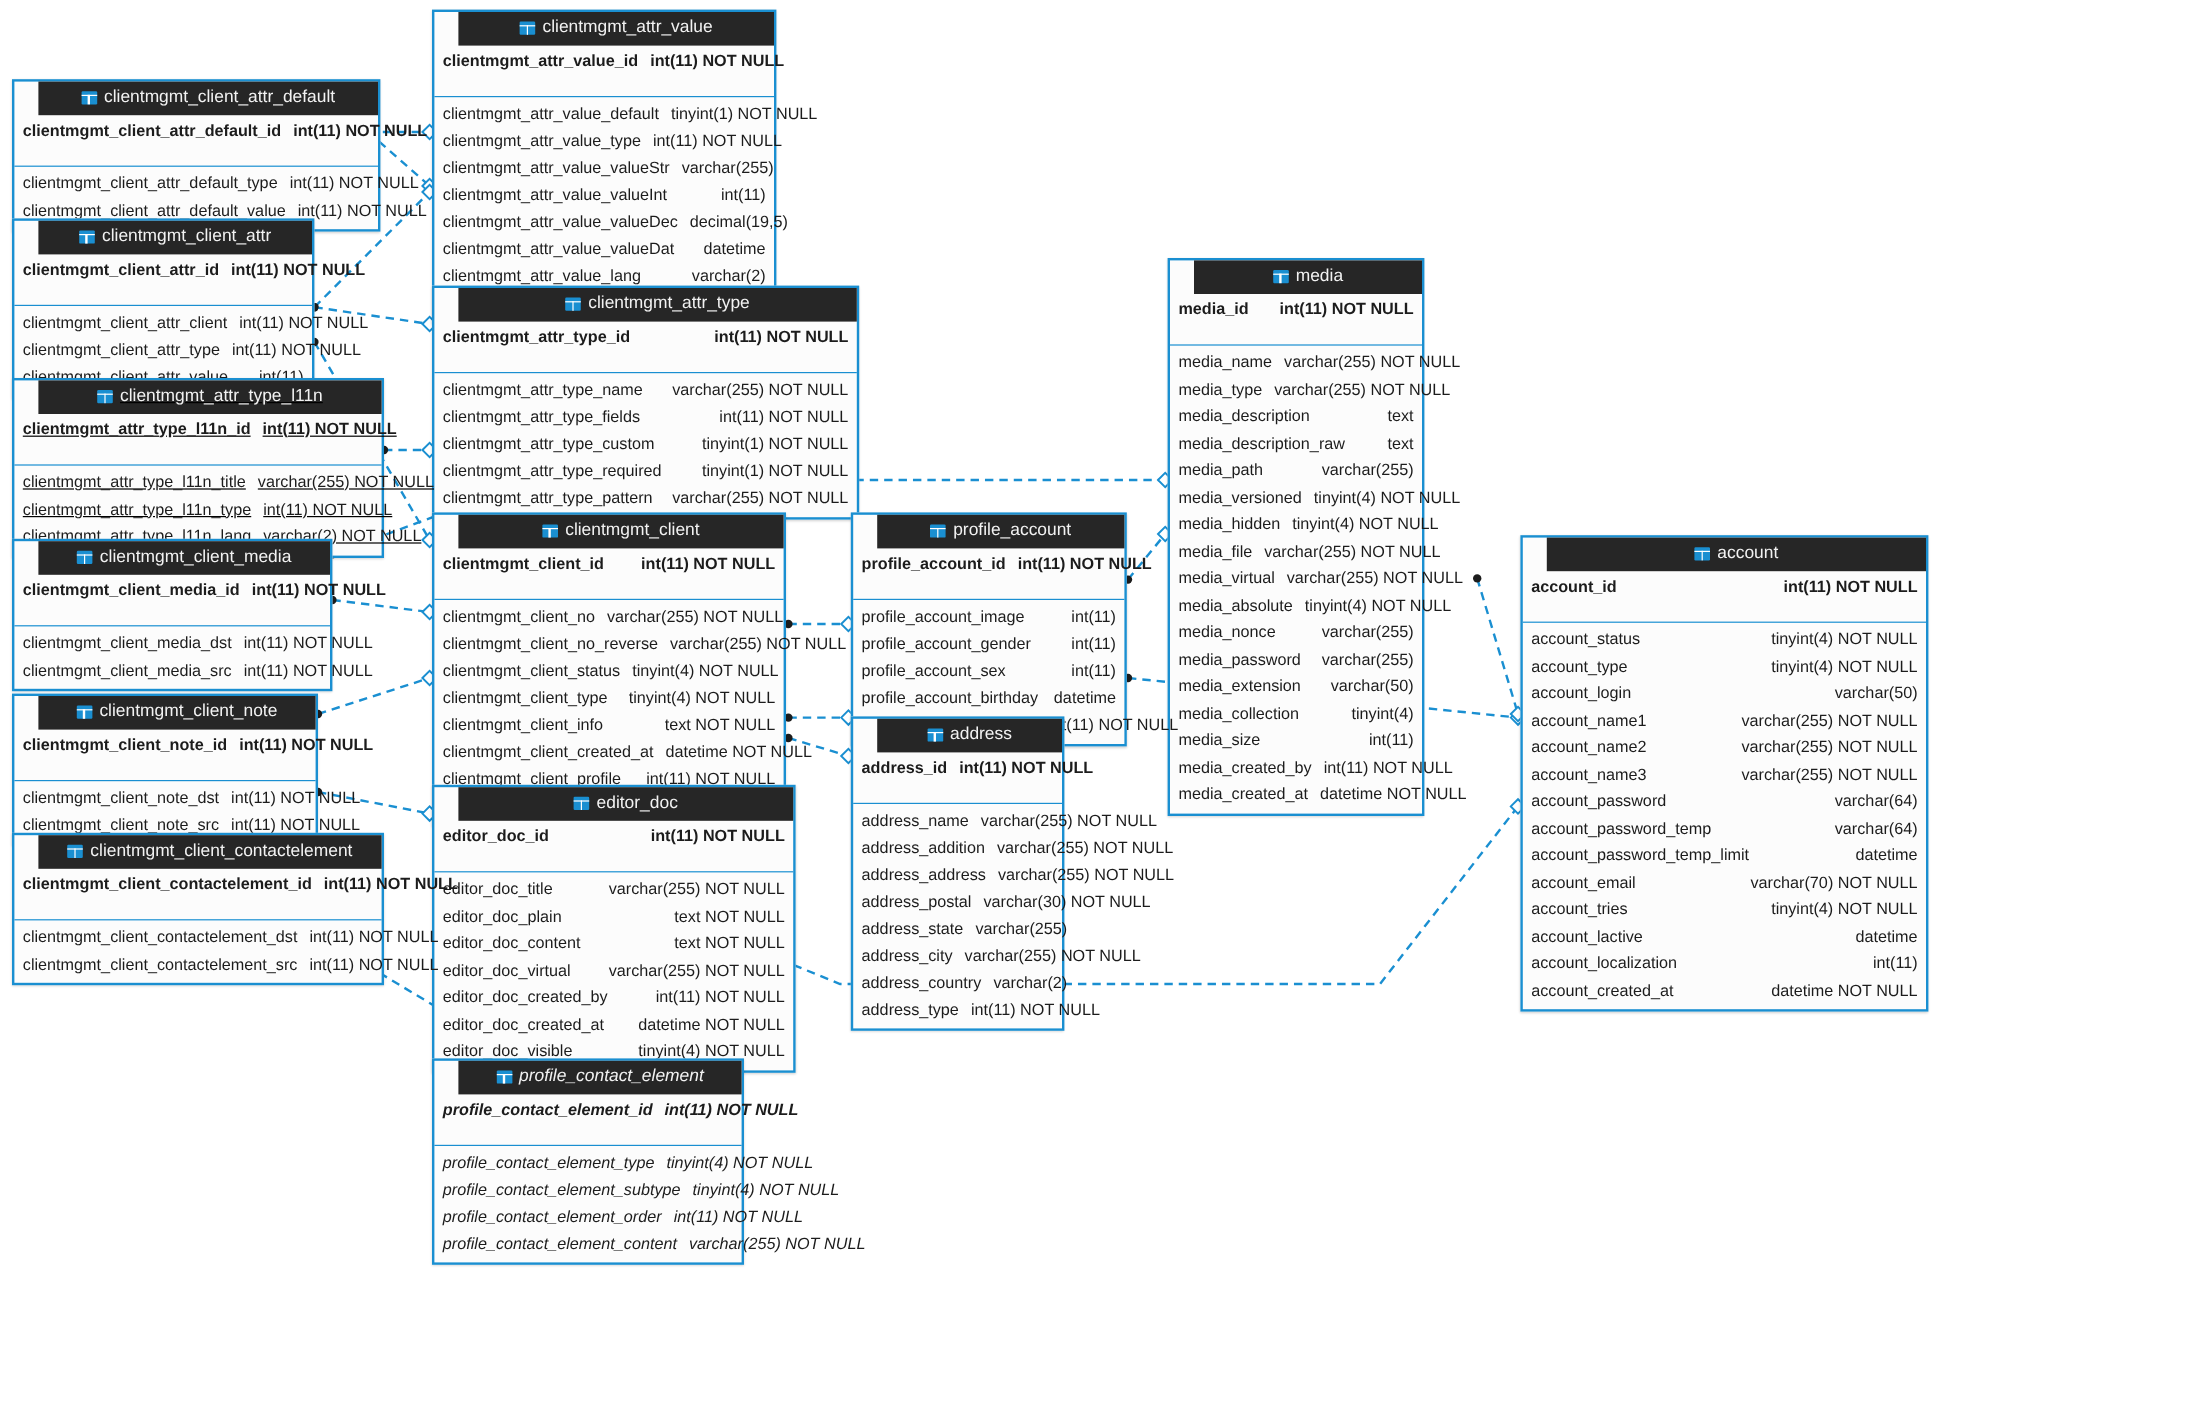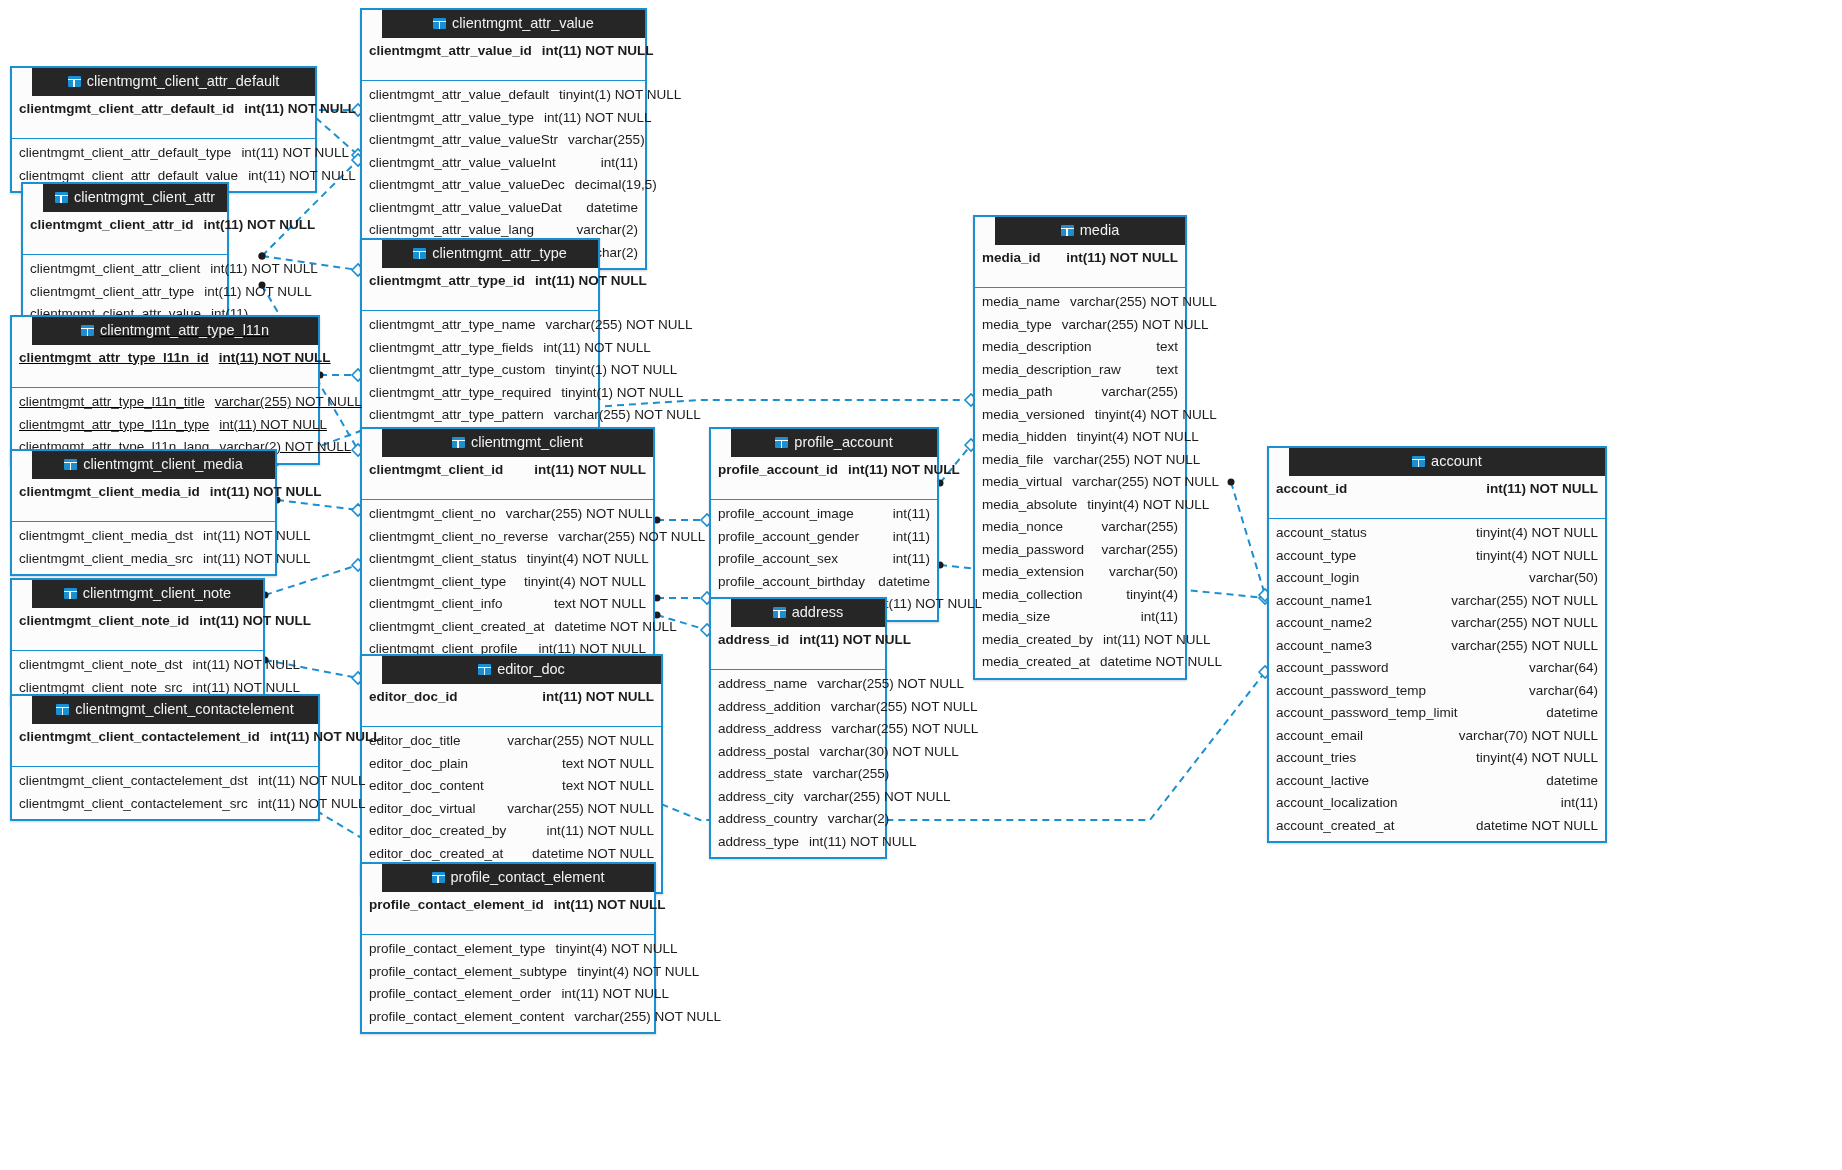--- a/index.html
+++ b/index.html
@@ -213,21 +213,21 @@
         <div class="row">
           <span class="fname">clientmgmt_attr_value_lang</span>
           <span class="ftype">varchar(2)</span>
         </div>
         <div class="row">
           <span class="fname">clientmgmt_attr_value_country</span>
           <span class="ftype">varchar(2)</span>
         </div>
       </div>
     </div>
-    <div class="entity" style="left: 21px; top: 182px; width: 208px;">
+    <div class="entity" style="left: 10px; top: 182px; width: 252px;">
       <div class="entity-header">
         <span class="tbl-icon"></span>
         <span>clientmgmt_client_attr</span>
       </div>
       <div class="row pk-row">
         <span class="fname">clientmgmt_client_attr_id</span>
         <span class="ftype">int(11) NOT NULL</span>
       </div>
       <div class="attr-list">
         <div class="row">
@@ -237,21 +237,21 @@
         <div class="row">
           <span class="fname">clientmgmt_client_attr_type</span>
           <span class="ftype">int(11) NOT NULL</span>
         </div>
         <div class="row">
           <span class="fname">clientmgmt_client_attr_value</span>
           <span class="ftype">int(11)</span>
         </div>
       </div>
     </div>
-    <div class="entity" style="left: 360px; top: 238px; width: 240px;">
+    <div class="entity" style="left: 360px; top: 238px; width: 356px;">
       <div class="entity-header">
         <span class="tbl-icon"></span>
         <span>clientmgmt_attr_type</span>
       </div>
       <div class="row pk-row">
         <span class="fname">clientmgmt_attr_type_id</span>
         <span class="ftype">int(11) NOT NULL</span>
       </div>
       <div class="attr-list">
         <div class="row">
@@ -661,21 +661,21 @@
         <div class="row">
           <span class="fname">clientmgmt_client_contactelement_dst</span>
           <span class="ftype">int(11) NOT NULL</span>
         </div>
         <div class="row">
           <span class="fname">clientmgmt_client_contactelement_src</span>
           <span class="ftype">int(11) NOT NULL</span>
         </div>
       </div>
     </div>
-    <div class="entity" style="left: 360px; top: 862px; width: 296px;">
+    <div class="entity" style="left: 360px; top: 882px; width: 260px; font-style: italic;">
       <div class="entity-header">
         <span class="tbl-icon"></span>
         <span>profile_contact_element</span>
       </div>
       <div class="row pk-row">
         <span class="fname">profile_contact_element_id</span>
         <span class="ftype">int(11) NOT NULL</span>
       </div>
       <div class="attr-list">
         <div class="row">

